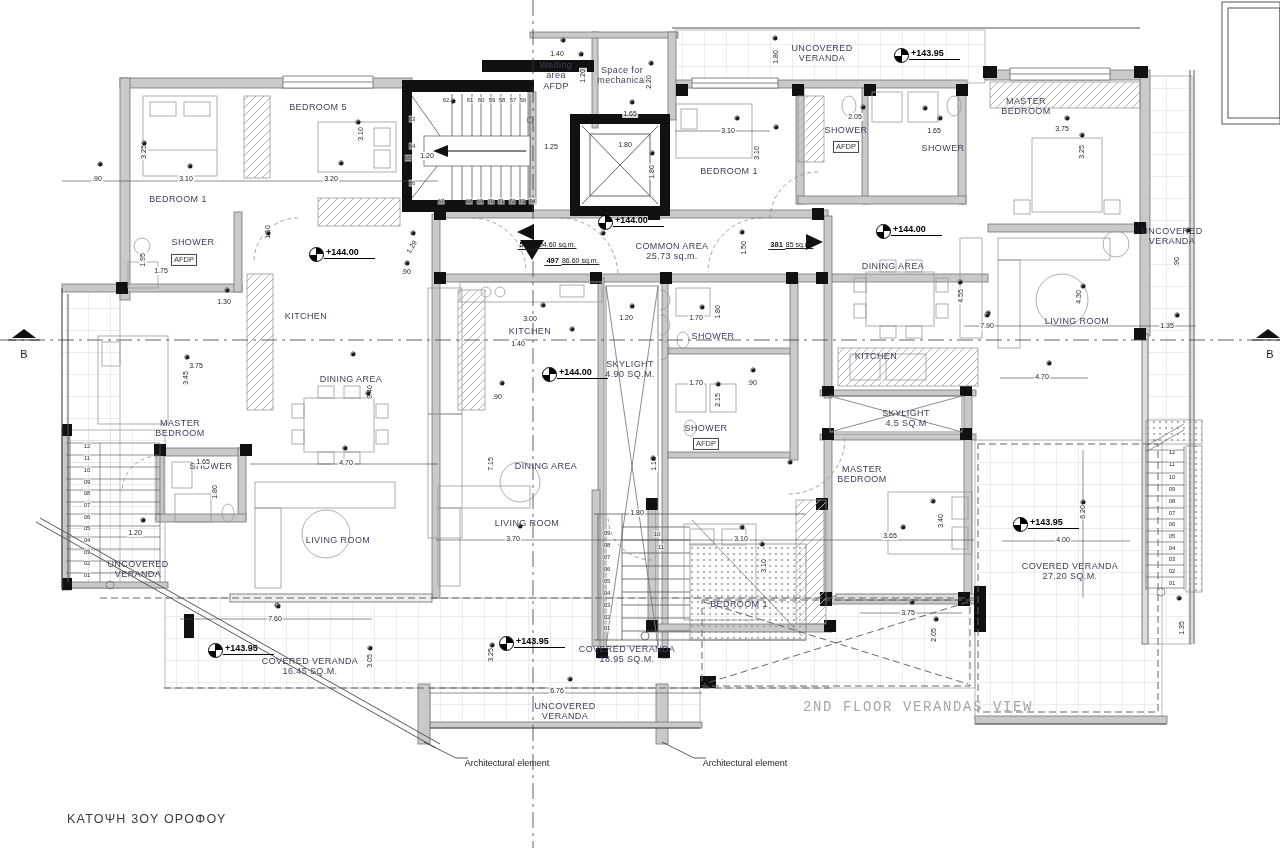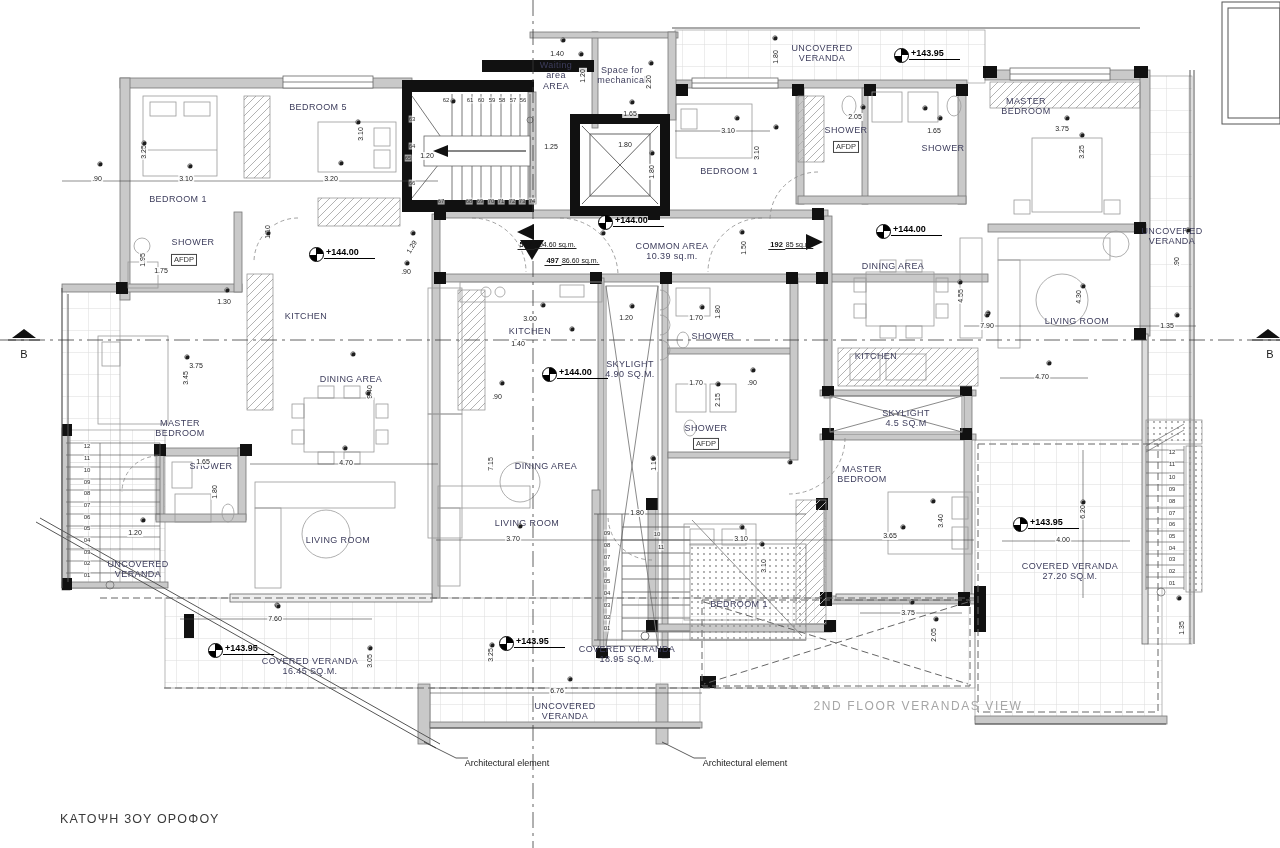--- a/index.html
+++ b/index.html
@@ -7,22 +7,22 @@
           font-family:"Liberation Sans",sans-serif;}
   svg{position:absolute;left:0;top:0;}
   #lbl{position:absolute;left:0;top:0;width:1280px;height:848px;}
   .lb{position:absolute;transform:translate(-50%,-50%);white-space:pre-line;text-align:center;
       line-height:1.15;pointer-events:none;}
   .r{font-size:9px;color:#3d3d5c;letter-spacing:.4px;}
   .d{font-size:7px;color:#1c1c1c;background:rgba(255,255,255,.85);padding:0 1px;}
   .sn{font-size:6px;color:#333;background:rgba(255,255,255,.6);}
   .afdp{font-size:7.5px;color:#333;border:1px solid #444;background:#fff;padding:0 2px;line-height:1.35;}
   .note{font-size:9px;color:#222;}
-  .wm{font-size:12px;color:#a6a6a6;letter-spacing:1.6px;}
-  .title{position:absolute;left:60px;top:812px;font-size:12.5px;color:#3a3a3a;letter-spacing:1.2px;}
+  .wm{font-size:14px;color:#a6a6a6;letter-spacing:1.6px;font-family:Liberation Mono, monospace;}
+  .title{position:absolute;left:67px;top:812px;font-size:12.5px;color:#3a3a3a;letter-spacing:1.2px;}
   .bletter{font-size:11px;color:#1a1a1a;}
   .unit{position:absolute;transform:translate(-50%,-50%);text-align:center;}
   .unum{font-size:7.5px;font-weight:bold;color:#111;border-bottom:1px solid #222;display:inline-block;padding:0 2px;}
   .uarea{font-size:7px;color:#111;border-bottom:1px solid #222;display:inline-block;padding:0 1px;}
   .lvl{position:absolute;display:flex;align-items:flex-start;transform:translate(-7px,-9px);}
   .lvlsym{width:13px;height:13px;border-radius:50%;border:1px solid #000;flex:none;
           background:conic-gradient(#000 0 90deg,#fff 0 180deg,#000 0 270deg,#fff 0 360deg);}
   .lvltxt{font-size:9px;color:#000;border-bottom:1.2px solid #000;padding:0 16px 1px 2px;font-weight:600;}
   .dot{position:absolute;width:5px;height:5px;background:#1d1d1d;border-radius:50%;
        transform:translate(-50%,-50%);box-shadow:inset 1px 1px 0 rgba(255,255,255,.55);}
@@ -430,25 +430,25 @@
       <div class="lb r" style="left: 306px; top: 316px;">KITCHEN</div>
       <div class="lb r" style="left: 351px; top: 379px;">DINING AREA</div>
       <div class="lb r" style="left: 180px; top: 428px;">MASTER
 BEDROOM</div>
       <div class="lb r" style="left: 211px; top: 466px;">SHOWER</div>
       <div class="lb r" style="left: 338px; top: 540px;">LIVING ROOM</div>
       <div class="lb r" style="left: 138px; top: 569px;">UNCOVERED
 VERANDA</div>
       <div class="lb r" style="left: 556px; top: 76px;">Waiting
 area
-AREA</div>
+AFDP</div>
       <div class="lb r" style="left: 622px; top: 75px;">Space for
 mechanical</div>
       <div class="lb r" style="left: 672px; top: 251px;">COMMON AREA
-10.39 sq.m.</div>
+25.73 sq.m.</div>
       <div class="lb r" style="left: 530px; top: 331px;">KITCHEN</div>
       <div class="lb r" style="left: 630px; top: 369px;">SKYLIGHT
 4.90 SQ.M.</div>
       <div class="lb r" style="left: 713px; top: 336px;">SHOWER</div>
       <div class="lb r" style="left: 706px; top: 428px;">SHOWER</div>
       <div class="lb r" style="left: 546px; top: 466px;">DINING AREA</div>
       <div class="lb r" style="left: 527px; top: 523px;">LIVING ROOM</div>
       <div class="lb r" style="left: 739px; top: 604px;">BEDROOM 1</div>
       <div class="lb r" style="left: 729px; top: 171px;">BEDROOM 1</div>
       <div class="lb r" style="left: 846px; top: 130px;">SHOWER</div>
@@ -592,21 +592,21 @@
       <div class="lb sn" style="left: 1172px; top: 536px;">05</div>
       <div class="lb sn" style="left: 1172px; top: 548px;">04</div>
       <div class="lb sn" style="left: 1172px; top: 559px;">03</div>
       <div class="lb sn" style="left: 1172px; top: 571px;">02</div>
       <div class="lb sn" style="left: 1172px; top: 583px;">01</div>
       <div class="lb afdp" style="left: 184px; top: 260px;">AFDP</div>
       <div class="lb afdp" style="left: 846px; top: 147px;">AFDP</div>
       <div class="lb afdp" style="left: 706px; top: 444px;">AFDP</div>
       <div class="unit" style="left: 547px; top: 242px;"><div class="unum">517</div><div class="uarea">104.60 sq.m.</div></div>
       <div class="unit" style="left: 572px; top: 258px;"><div class="unum">497</div><div class="uarea">86.60 sq.m.</div></div>
-      <div class="unit" style="left: 791px; top: 242px;"><div class="unum">192</div><div class="uarea">85 sq.m.</div></div>
+      <div class="unit" style="left: 791px; top: 242px;"><div class="unum">381</div><div class="uarea">85 sq.m.</div></div>
       <div class="lvl" style="left: 901px; top: 57px;">
         <span class="lvlsym"></span>
         <span class="lvltxt">+143.95</span>
       </div>
       <div class="lvl" style="left: 605px; top: 224px;">
         <span class="lvlsym"></span>
         <span class="lvltxt">+144.00</span>
       </div>
       <div class="lvl" style="left: 883px; top: 233px;">
         <span class="lvlsym"></span>

